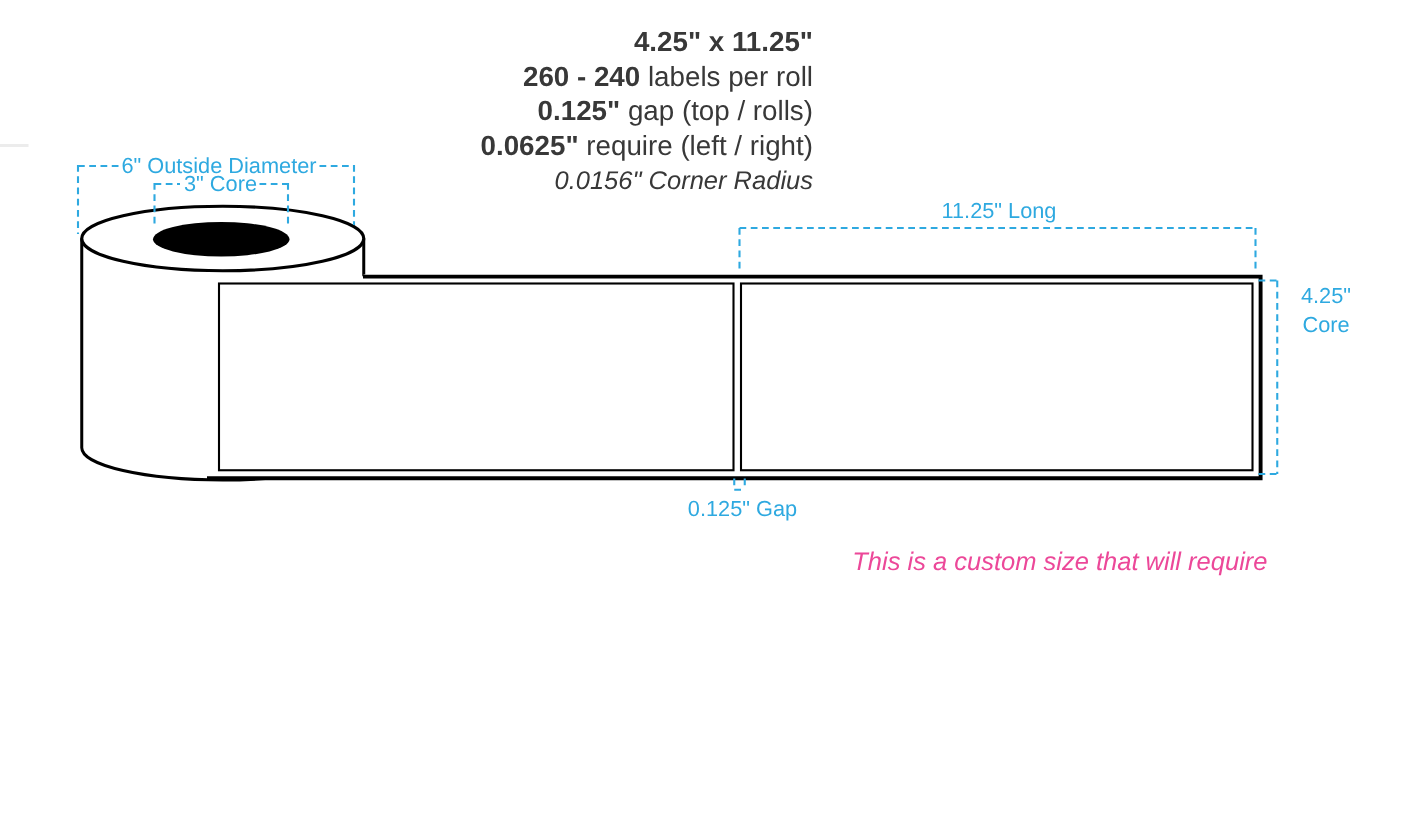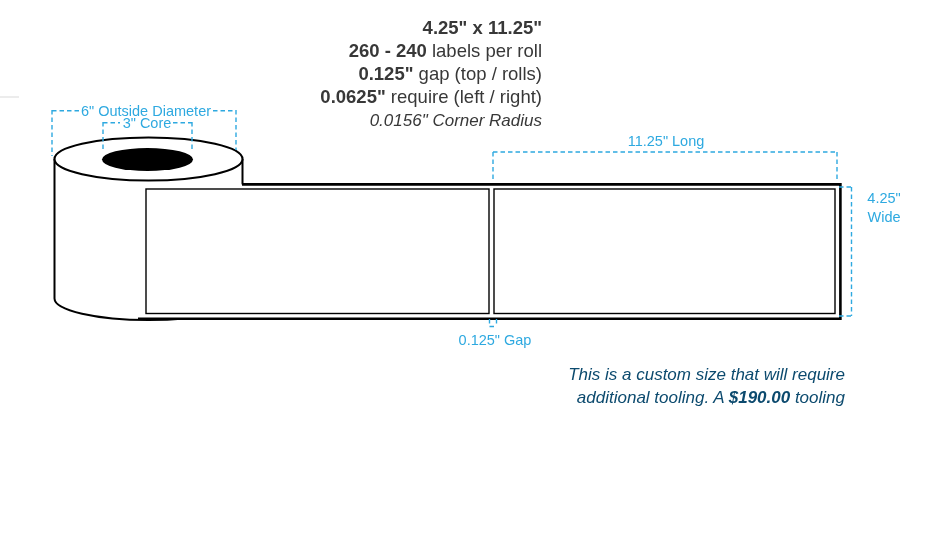--- a/index.html
+++ b/index.html
@@ -19,21 +19,21 @@
   
   .dim{position:absolute;color:#2ea9e0;font-size:14.5px;line-height:19px;text-align:center;}
   .dim-od{left:56px;top:102px;width:180px;}
   .dim-core{left:101px;top:114px;width:92px;}
   .dim-long{left:591px;top:132px;width:150px;}
   .dim-wide{left:858px;top:189px;width:52px;}
   .dim-gap{left:445px;top:331px;width:100px;}
   
   .note{
     position:absolute;left:542px;top:364px;width:303px;text-align:right;
-    font-style:italic;font-size:17px;line-height:22.5px;color:#0c4a6e;
+    font-style:italic;font-size:17px;line-height:22.5px;color:#ec4899;
   }
   .note .b{font-weight:700;}
 </style>
 </head>
 <body>
 
 <div class="canvas">
 
   <div class="edge-line"></div>
 
@@ -73,22 +73,21 @@
       <div><span class="b">0.125"</span><span> gap (top / rolls)</span></div>
       <div><span class="b">0.0625"</span><span> require (left / right)</span></div>
       <div><span class="i">0.0156" Corner Radius</span></div>
     </div>
 
   <div class="dim dim-od">6" Outside Diameter</div>
   <div class="dim dim-core">3" Core</div>
   <div class="dim dim-long">11.25" Long</div>
   <div class="dim dim-wide">
     <div>4.25"</div>
-    <div>Wide</div>
+    <div>Core</div>
   </div>
   <div class="dim dim-gap">0.125" Gap</div>
 
   <div class="note">
       <div><span>This is a custom size that will require</span></div>
-      <div><span>additional tooling. A </span><span class="b">$190.00</span><span> tooling</span></div>
     </div>
 
 </div>
 
 </body></html>

